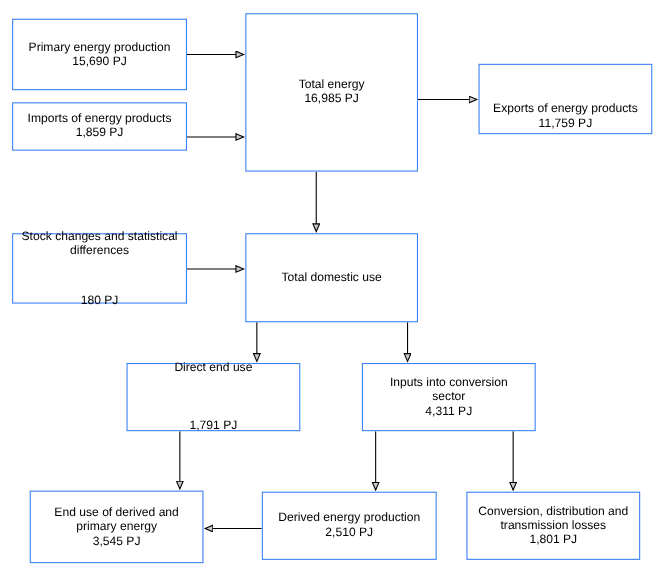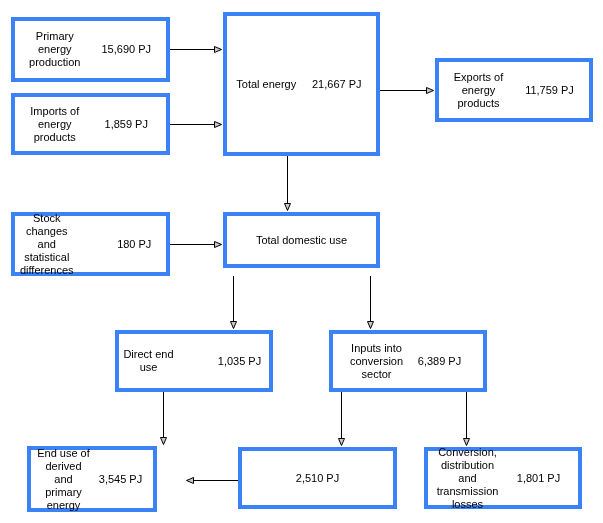--- a/index.html
+++ b/index.html
@@ -13,43 +13,43 @@
     height: 523px;
     background: #ffffff;
     font-family: "Liberation Sans", "DejaVu Sans", sans-serif;
     font-size: 11px;
     line-height: 13px;
     color: #000000;
   }
   .node {
     position: absolute;
     box-sizing: border-box;
-    border: 4px solid #3b82f6;
+    border: 1px solid #3b82f6;
     background: #ffffff;
     display: flex;
-    flex-direction: row;
+    flex-direction: column;
     align-items: center;
     justify-content: center;
     text-align: center;
     padding: 2px 4px;
   }
   .node .lbl, .node .val {
     display: block;
     width: 100%;
   }
   
   #n-primary   { left: 11px;  top: 17px;  width: 159px; height: 65px; }
-  #n-imports   { left: 11px;  top: 93px;  width: 159px; height: 62px; }
-  #n-total     { left: 223px; top: 12px;  width: 157px; height: 144px; justify-content: space-between; }
+  #n-imports   { left: 11px;  top: 93px;  width: 159px; height: 44px; }
+  #n-total     { left: 223px; top: 12px;  width: 157px; height: 144px; }
   #n-exports   { left: 435px; top: 58px;  width: 158px; height: 64px; justify-content: flex-end; }
   #n-stock     { left: 11px;  top: 212px; width: 159px; height: 64px; gap: 32px; }
-  #n-domestic  { left: 223px; top: 212px; width: 157px; height: 56px; gap: 20px; }
+  #n-domestic  { left: 223px; top: 212px; width: 157px; height: 81px; gap: 20px; }
   #n-direct    { left: 115px; top: 330px; width: 158px; height: 62px; gap: 40px; }
   #n-inputs    { left: 329px; top: 330px; width: 158px; height: 62px; padding: 2px 12px; }
-  #n-enduse    { left: 27px;  top: 446px; width: 130px; height: 66px; align-items: center; }
+  #n-enduse    { left: 27px;  top: 446px; width: 158px; height: 66px; align-items: center; }
   #n-derived   { left: 238px; top: 447px; width: 159px; height: 62px; }
   #n-losses    { left: 424px; top: 447px; width: 158px; height: 62px; }
   #connectors {
     position: absolute;
     left: 0;
     top: 0;
     pointer-events: none;
   }
 </style>
 </head>
@@ -83,53 +83,54 @@
     <span class="val">15,690 PJ</span>
   </div>
 
   <div class="node" id="n-imports">
     <span class="lbl">Imports of energy products</span>
     <span class="val">1,859 PJ</span>
   </div>
 
   <div class="node" id="n-total">
     <span class="lbl">Total energy</span>
-    <span class="val">21,667 PJ</span>
+    <span class="val">16,985 PJ</span>
   </div>
 
   <div class="node" id="n-exports">
     <span class="lbl">Exports of energy products</span>
     <span class="val">11,759 PJ</span>
   </div>
 
   <div class="node" id="n-stock">
     <span class="lbl">Stock changes and statistical differences</span>
     <span class="val">180 PJ</span>
   </div>
 
   <div class="node" id="n-domestic">
     <span class="lbl">Total domestic use</span>
   </div>
 
   <div class="node" id="n-direct">
     <span class="lbl">Direct end use</span>
-    <span class="val">1,035 PJ</span>
+    <span class="val">1,791 PJ</span>
   </div>
 
   <div class="node" id="n-inputs">
     <span class="lbl">Inputs into conversion sector</span>
-    <span class="val">6,389 PJ</span>
+    <span class="val">4,311 PJ</span>
   </div>
 
   <div class="node" id="n-enduse">
     <span class="lbl">End use of derived and primary energy</span>
     <span class="val">3,545 PJ</span>
   </div>
 
   <div class="node" id="n-derived">
+    <span class="lbl">Derived energy production</span>
     <span class="val">2,510 PJ</span>
   </div>
 
   <div class="node" id="n-losses">
     <span class="lbl">Conversion, distribution and transmission losses</span>
     <span class="val">1,801 PJ</span>
   </div>
 
 </div>
 

